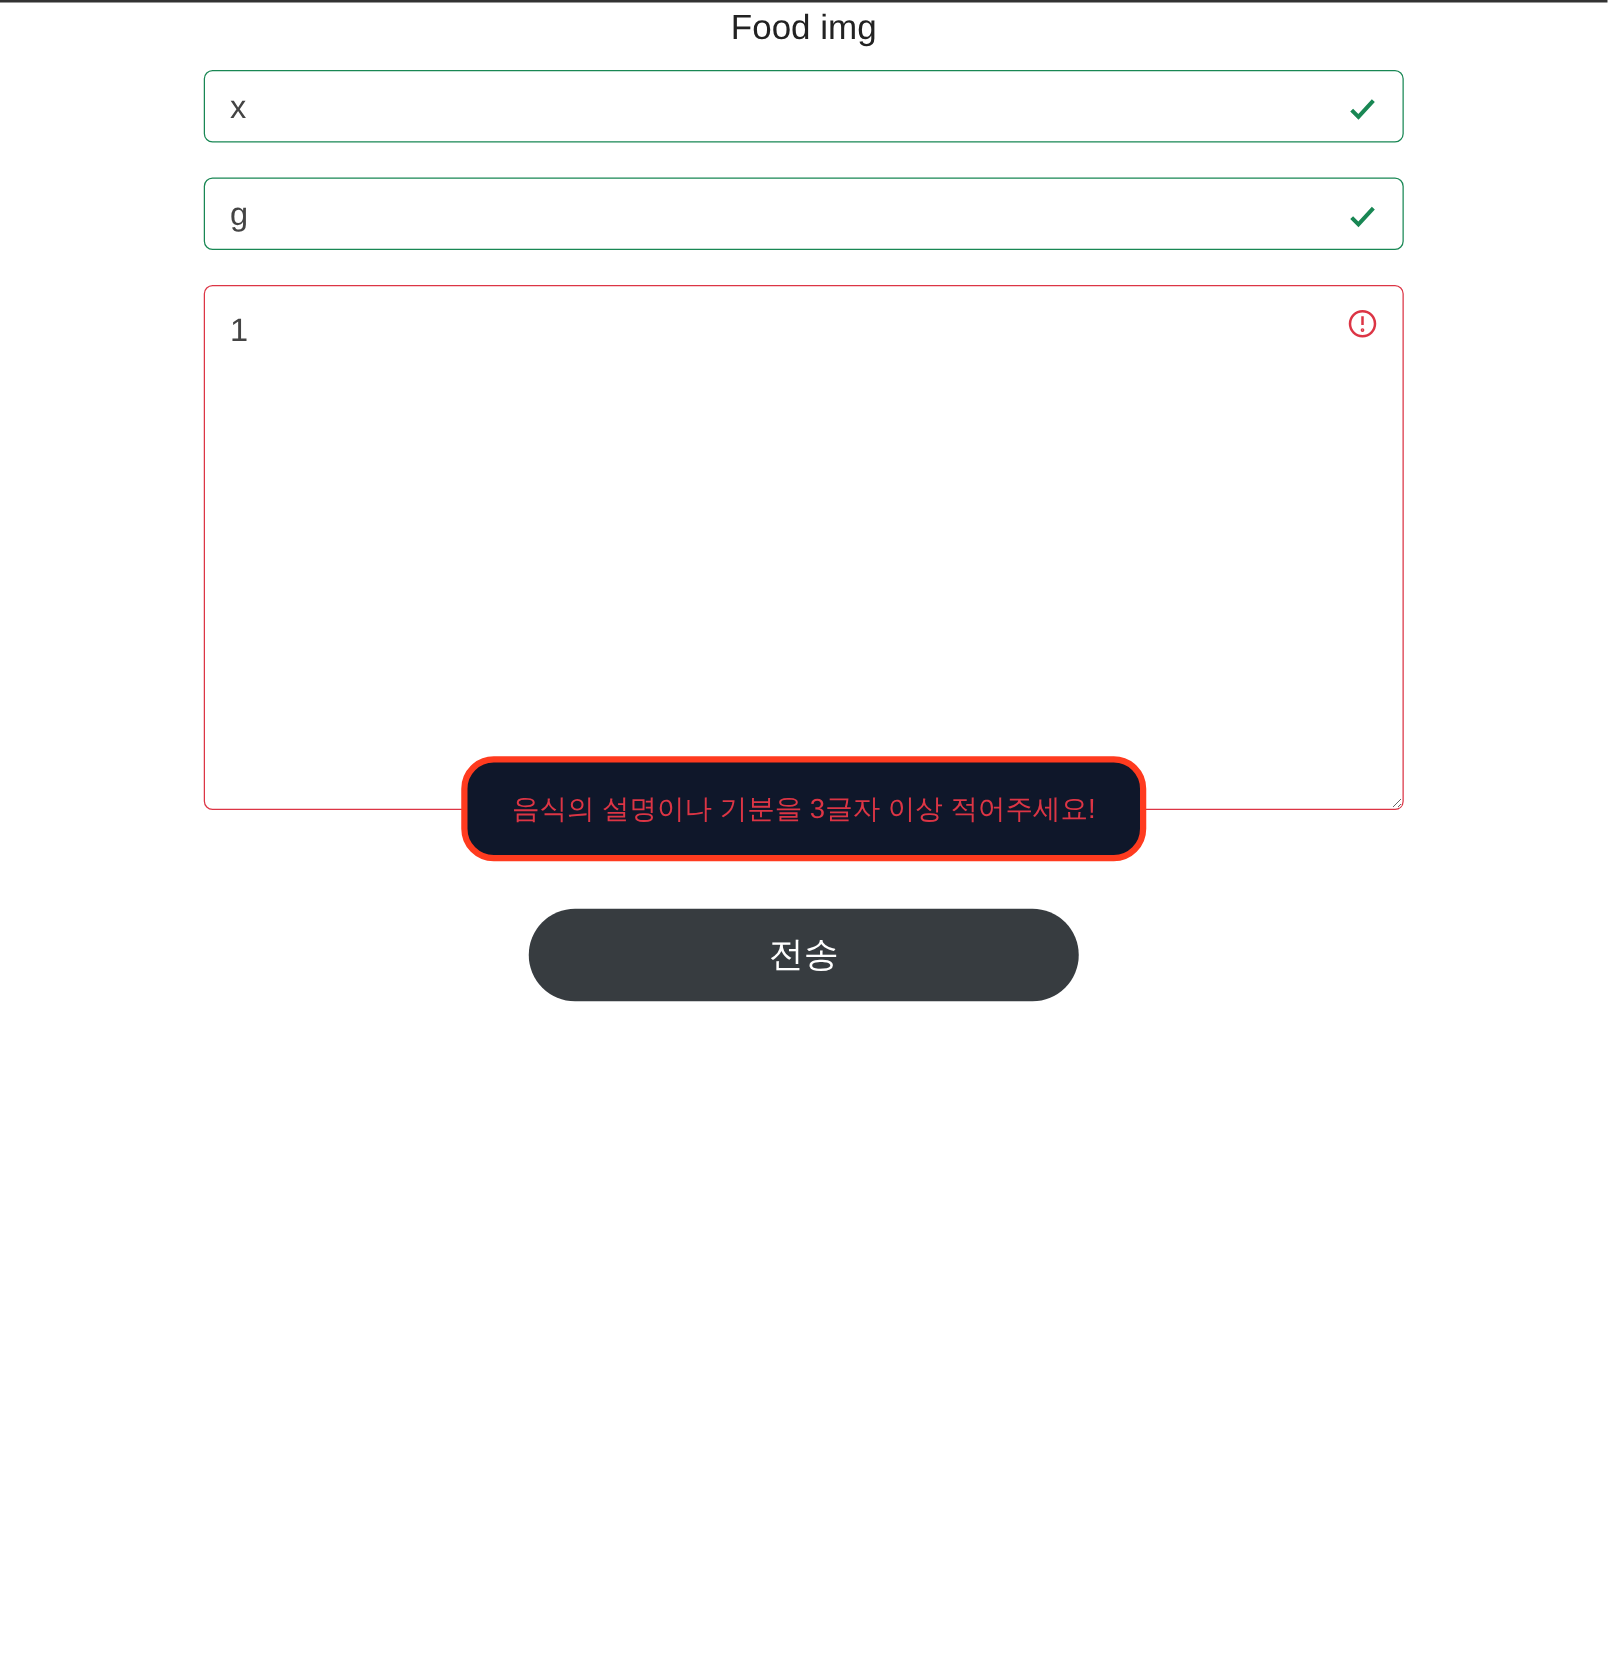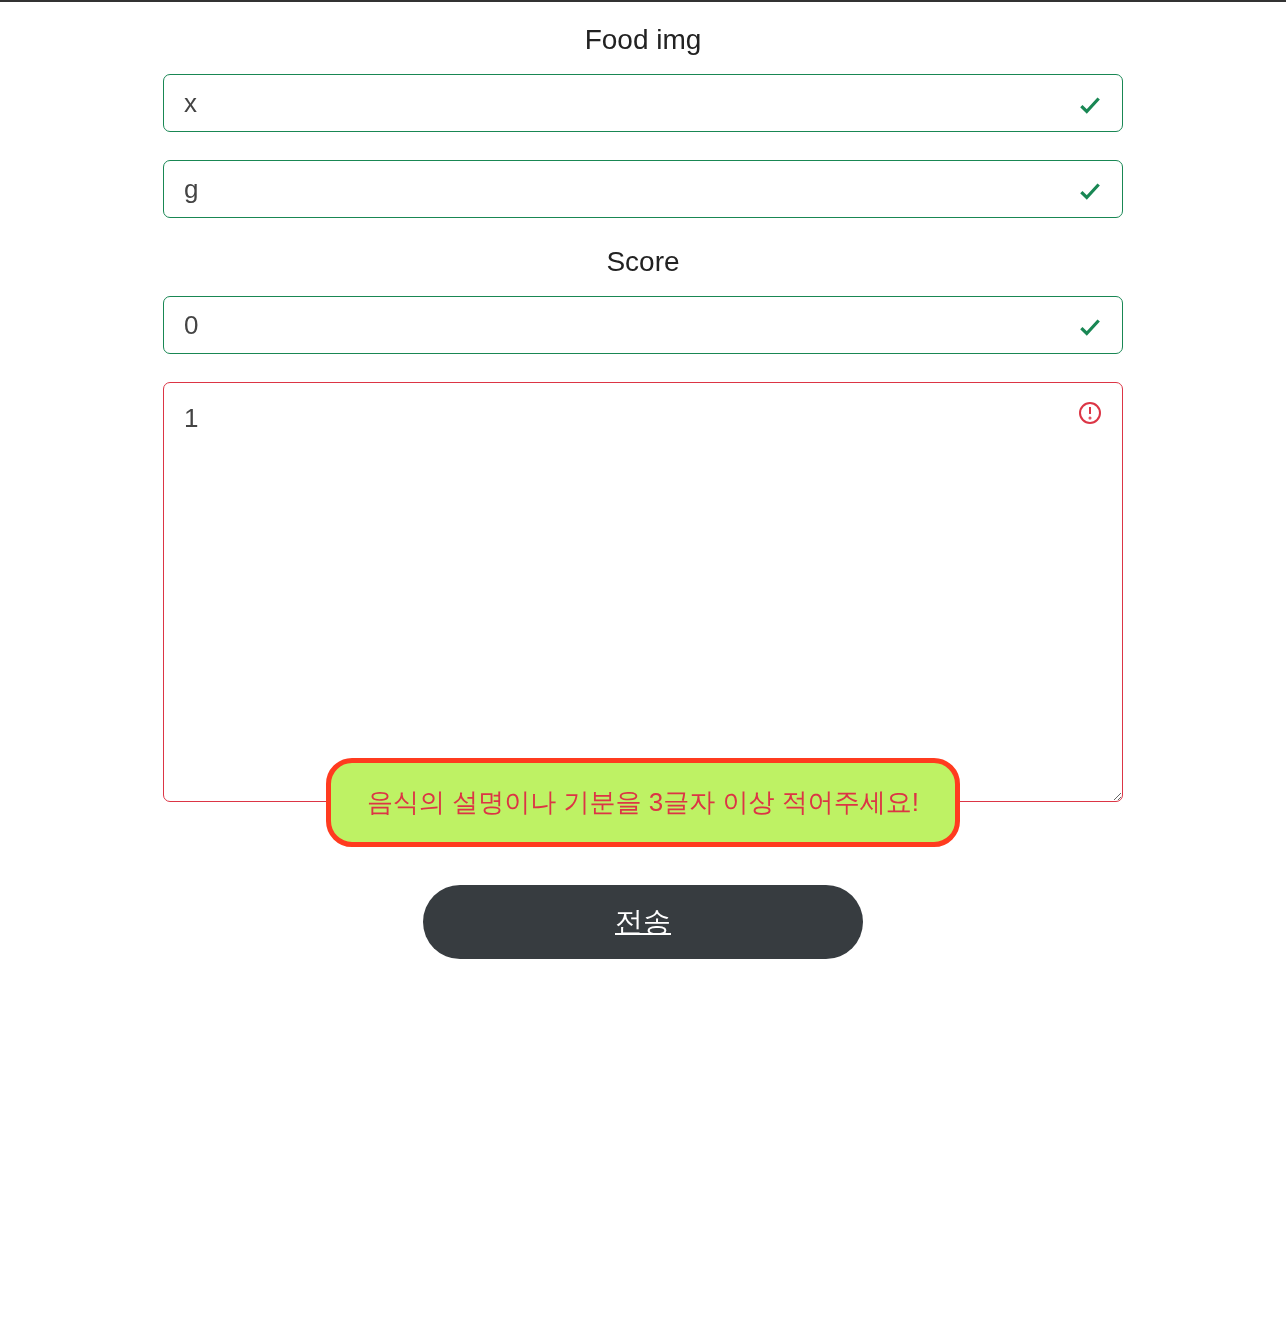--- a/index.html
+++ b/index.html
@@ -10,21 +10,21 @@
     body {
       font-family: -apple-system, BlinkMacSystemFont, "Segoe UI", Helvetica, Arial, sans-serif;
       background: #ffffff;
       padding: 0;
       width: 1286px;
       border-top: 2px solid #333;
     }
     .form-container {
       max-width: 1000px;
       margin: 0 auto;
-      padding: 22px 20px 60px 20px;
+      padding: 4px 20px 60px 20px;
     }
     .field-group {
       margin-bottom: 28px;
       text-align: center;
     }
     .field-label {
       display: block;
       font-size: 28px;
       color: #222;
       margin-bottom: 18px;
@@ -88,43 +88,42 @@
       stroke-width: 2;
       fill: none;
     }
     .error-message {
       display: inline-block;
       margin-top: 10px;
       padding: 22px 36px;
       border: 5px solid #ff3b1f;
       border-radius: 26px;
       color: #dc3545;
-      font-size: 26px;
-      background: #bef264;
+      font-size: 22px;
+      background: #0f172a;
       position: relative;
       top: -58px;
     }
     .content-group {
       margin-bottom: 0;
     }
     .submit-row {
       text-align: center;
       margin-top: -20px;
     }
     .submit-button {
       display: inline-block;
       background: #373c40;
       color: #fff;
       font-size: 28px;
       border: none;
       border-radius: 999px;
       padding: 18px 0;
       width: 440px;
       cursor: pointer;
-      text-decoration: underline;
     }
   </style>
 </head>
 <body>
 
 <div class="form-container">
 
   <div class="field-group">
     <label class="field-label">Food img</label>
     <div class="input-wrapper">
@@ -141,31 +140,20 @@
     <div class="input-wrapper">
       <input type="text" class="text-input valid" value="g" style="">
       <span class="validity-icon check-icon">
         <svg viewBox="0 0 24 24">
             <polyline points="4 13 9 18 20 6"></polyline>
           </svg>
       </span>
     </div>
   </div>
 
-  <div class="field-group">
-    <label class="field-label">Score</label>
-    <div class="input-wrapper">
-      <input type="text" class="text-input valid" value="0" style="">
-      <span class="validity-icon check-icon">
-        <svg viewBox="0 0 24 24">
-            <polyline points="4 13 9 18 20 6"></polyline>
-          </svg>
-      </span>
-    </div>
-  </div>
 
   <div class="field-group content-group">
     <div class="input-wrapper">
       <textarea class="textarea-input invalid" style="">1</textarea>
       <span class="validity-icon error-icon">
         <svg viewBox="0 0 24 24">
             <circle cx="12" cy="12" r="10"></circle>
             <line x1="12" y1="6" x2="12" y2="13"></line>
             <circle cx="12" cy="17" r="0.5" fill="#dc3545"></circle>
           </svg>

